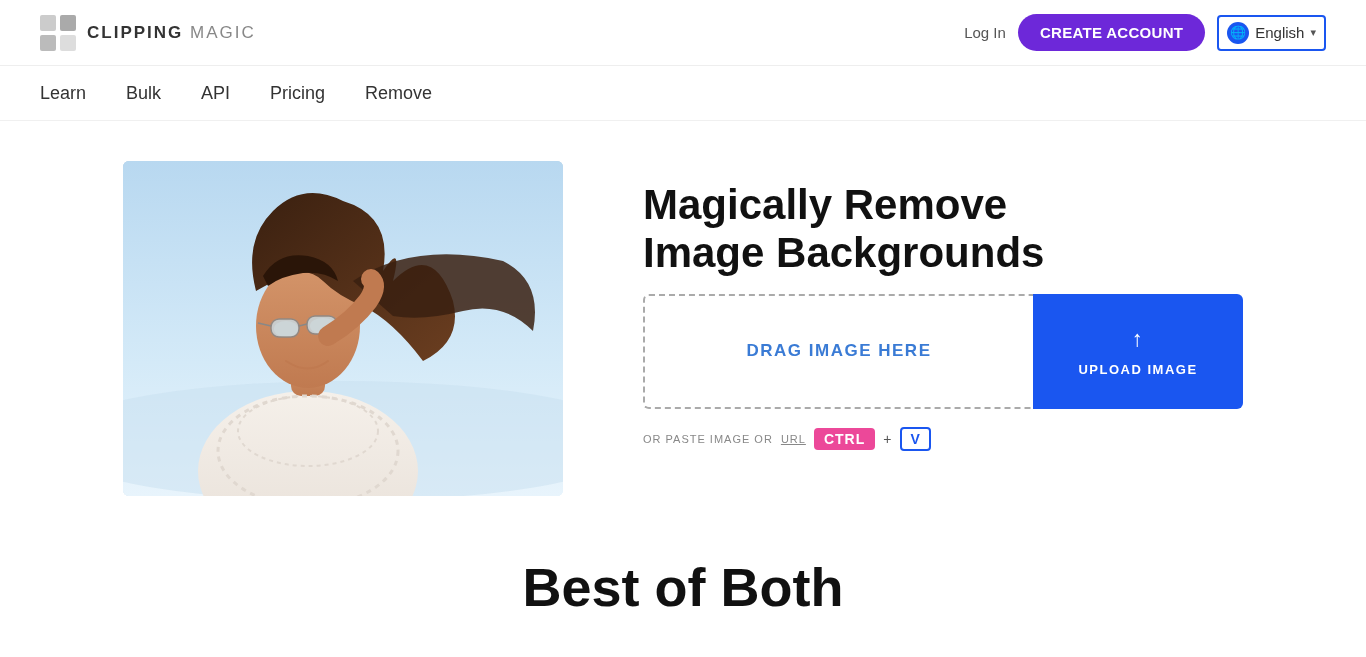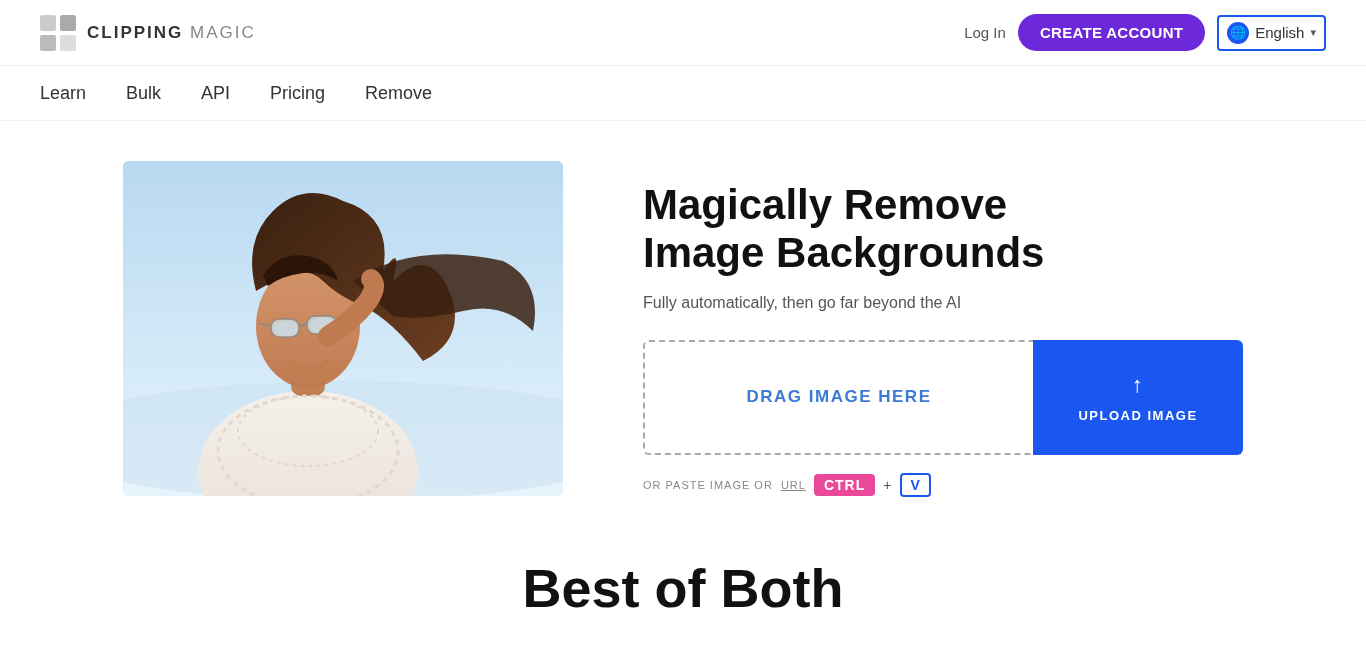--- a/index.html
+++ b/index.html
@@ -335,21 +335,20 @@
         <ellipse cx="185" cy="270" rx="70" ry="35" fill="none" stroke="#e0d8d0" stroke-width="2" stroke-dasharray="4,4"></ellipse>
       </svg>
     </div>
   </div>
 
   <div class="hero-right">
     <h1 class="hero-title">
       <span>Magically Remove</span><br>
       <span>Image Backgrounds</span>
     </h1>
-    <p class="hero-subtitle">Fully automatically, then go far beyond the AI</p>
 
     <div class="upload-area">
       <div class="drag-drop-zone">
         <span class="drag-drop-label">DRAG IMAGE HERE</span>
       </div>
       <button class="upload-btn">
         <span class="upload-arrow">↑</span>
         <span>UPLOAD IMAGE</span>
       </button>
     </div>

